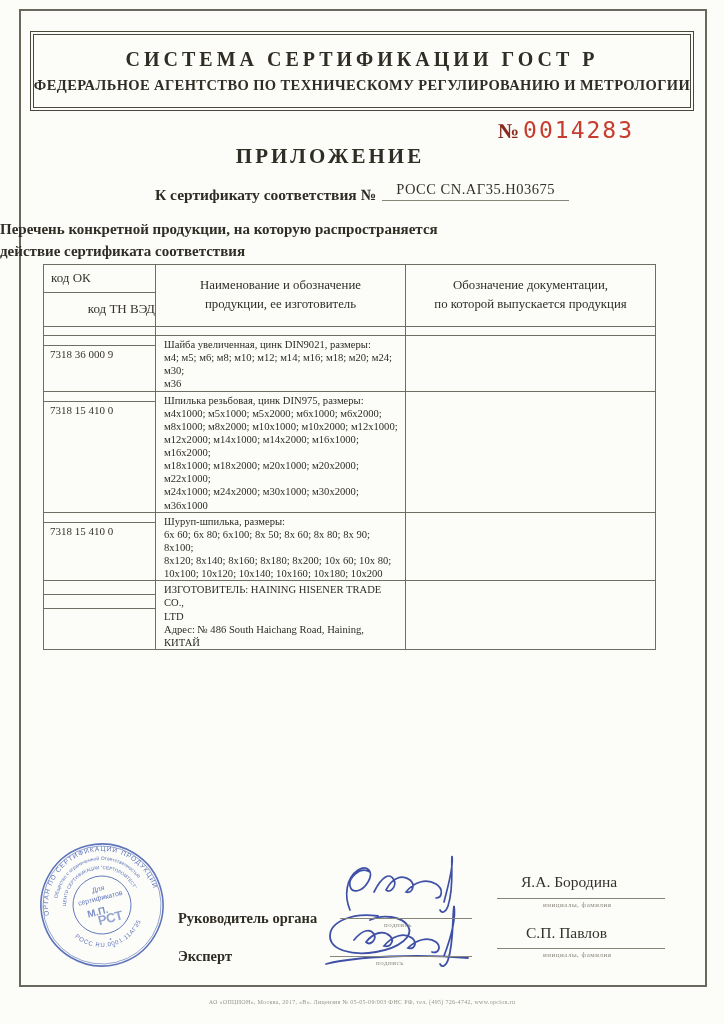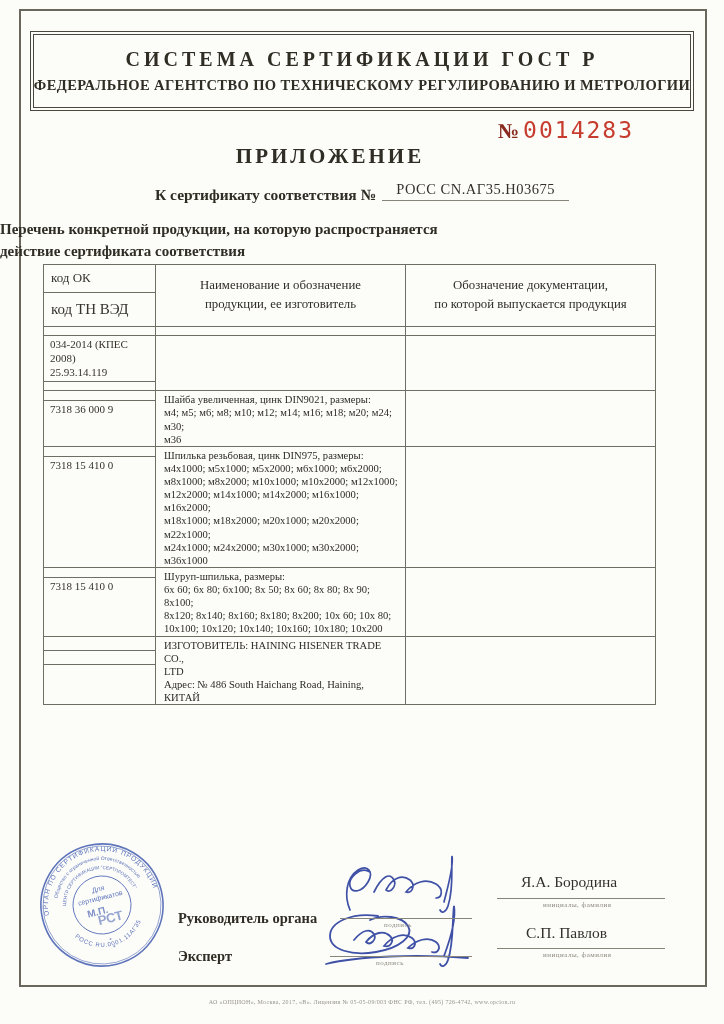--- a/index.html
+++ b/index.html
@@ -81,21 +81,21 @@
   }
   table.products td{
     border:1.2px solid var(--line);
     vertical-align:top;overflow:hidden;margin-top:21px;
   }
   col.c1{width:112px;} col.c2{width:250px;} col.c3{width:250px;}
   tr.thead{height:62px;}
   td.c1h{padding:0;}
   .c1top{height:28px;border-bottom:1.2px solid var(--line);
     font-size:13px;padding:5px 0 0 7px;}
-  .c1bot{font-size:15px;padding:8px 0 0 7px;}
+  .c1bot{font-size:13px;padding:8px 0 0 7px;text-align:right;}
   td.c2h,td.c3h{
     text-align:center;font-size:12.8px;line-height:1.45;
     padding-top:11px;white-space:pre-line;color:#2f2d26;
   }
   tr.rthin{height:9px;}
   tr.r1{height:40px;} tr.r2{height:48px;} tr.r3{height:76px;}
   tr.r4{height:54px;} tr.r5{height:38px;}
   td.code{padding:0;font-size:11px;}
   .code-text{padding:2px 4px 0 6px;white-space:pre-line;line-height:1.25;}
   .substrip{height:10px;border-bottom:1.2px solid var(--line);}
@@ -174,29 +174,20 @@
       </td>
       <td class="c2h">Наименование и обозначение
 продукции, ее изготовитель</td>
       <td class="c3h">Обозначение документации,
 по которой выпускается продукция</td>
     </tr>
     <tr class="rthin">
       <td></td>
       <td></td>
       <td></td>
-    </tr>
-    <tr class="r1">
-      <td class="code">
-        <div class="code-text">034-2014 (КПЕС 2008)
-25.93.14.119</div>
-        <div class="substrip after"></div>
-      </td>
-      <td class="desc"></td>
-      <td class="doc"></td>
     </tr>
     <tr class="r2">
       <td class="code">
         <div class="substrip"></div>
         <div class="code-text">7318 36 000 9</div>
       </td>
       <td class="desc">Шайба увеличенная, цинк DIN9021, размеры:
 м4; м5; м6; м8; м10; м12; м14; м16; м18; м20; м24;  м30;
 м36</td>
       <td class="doc"></td>

